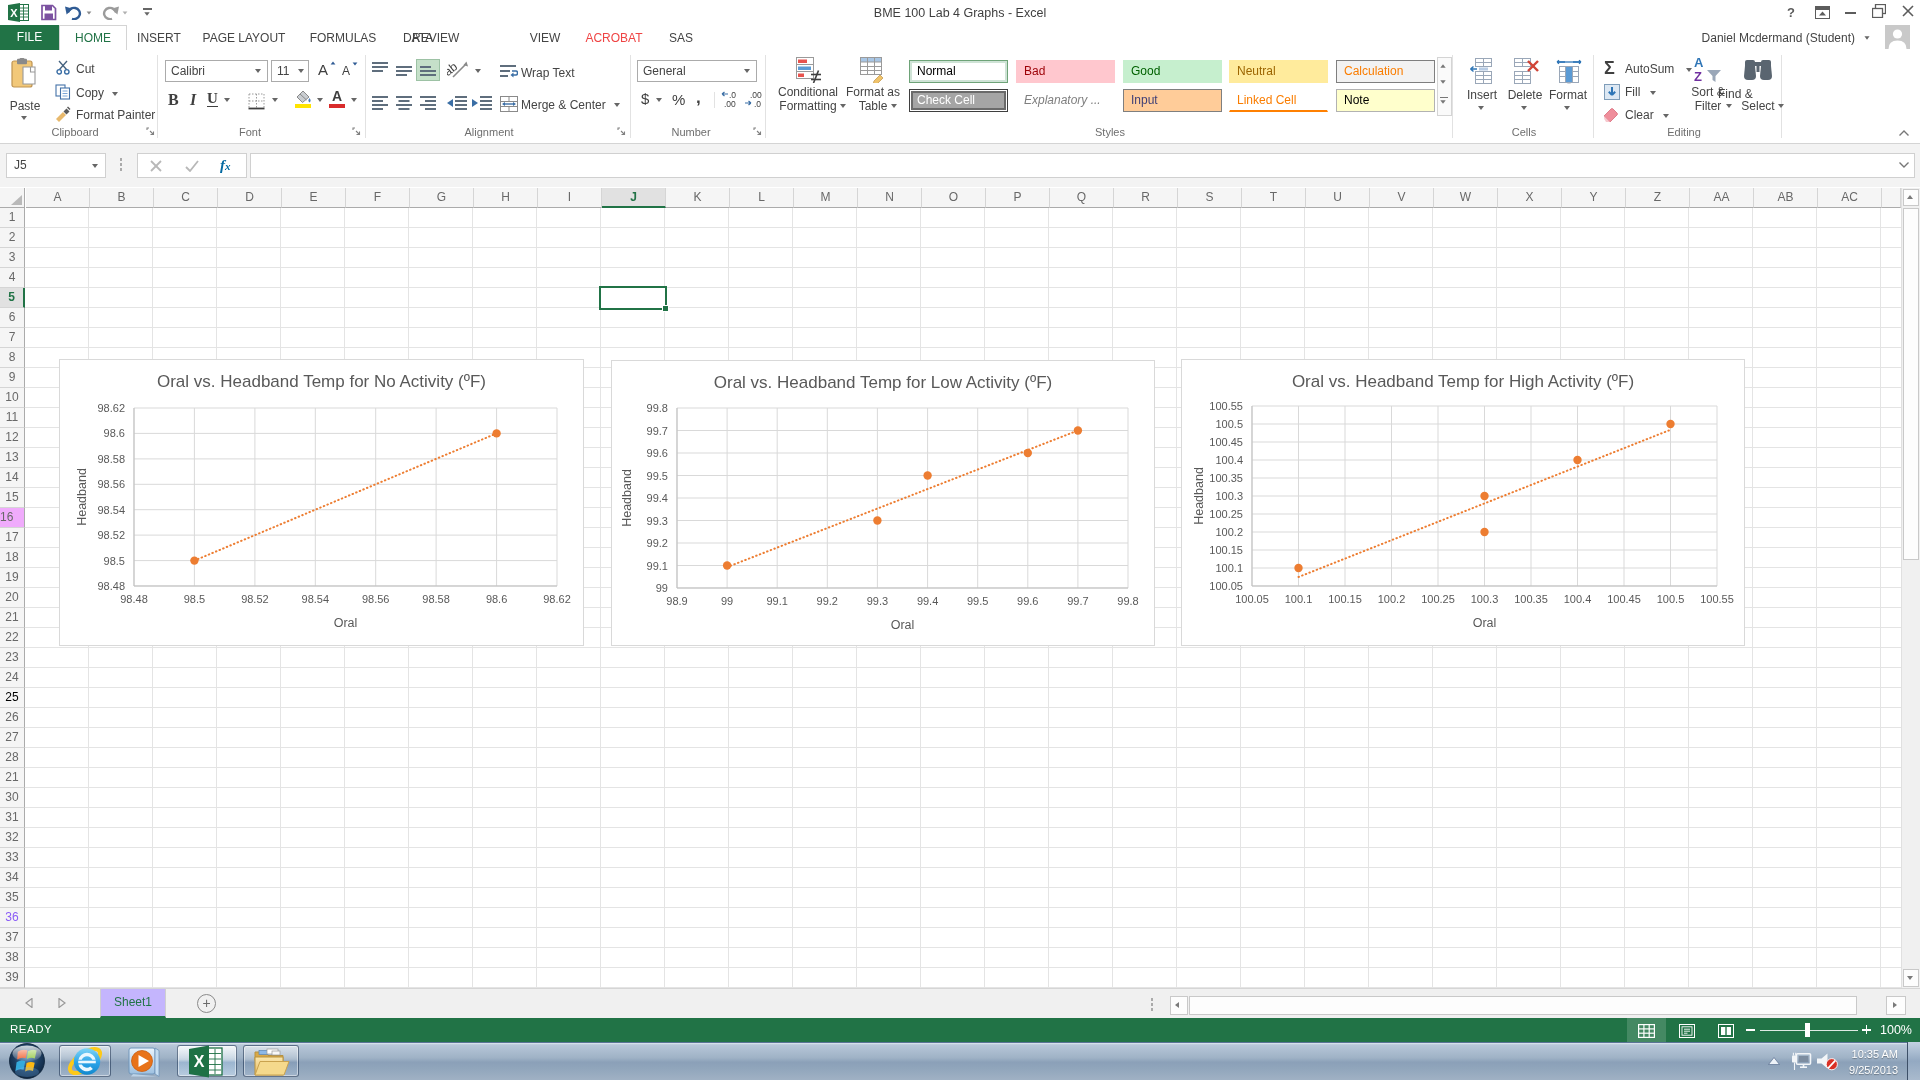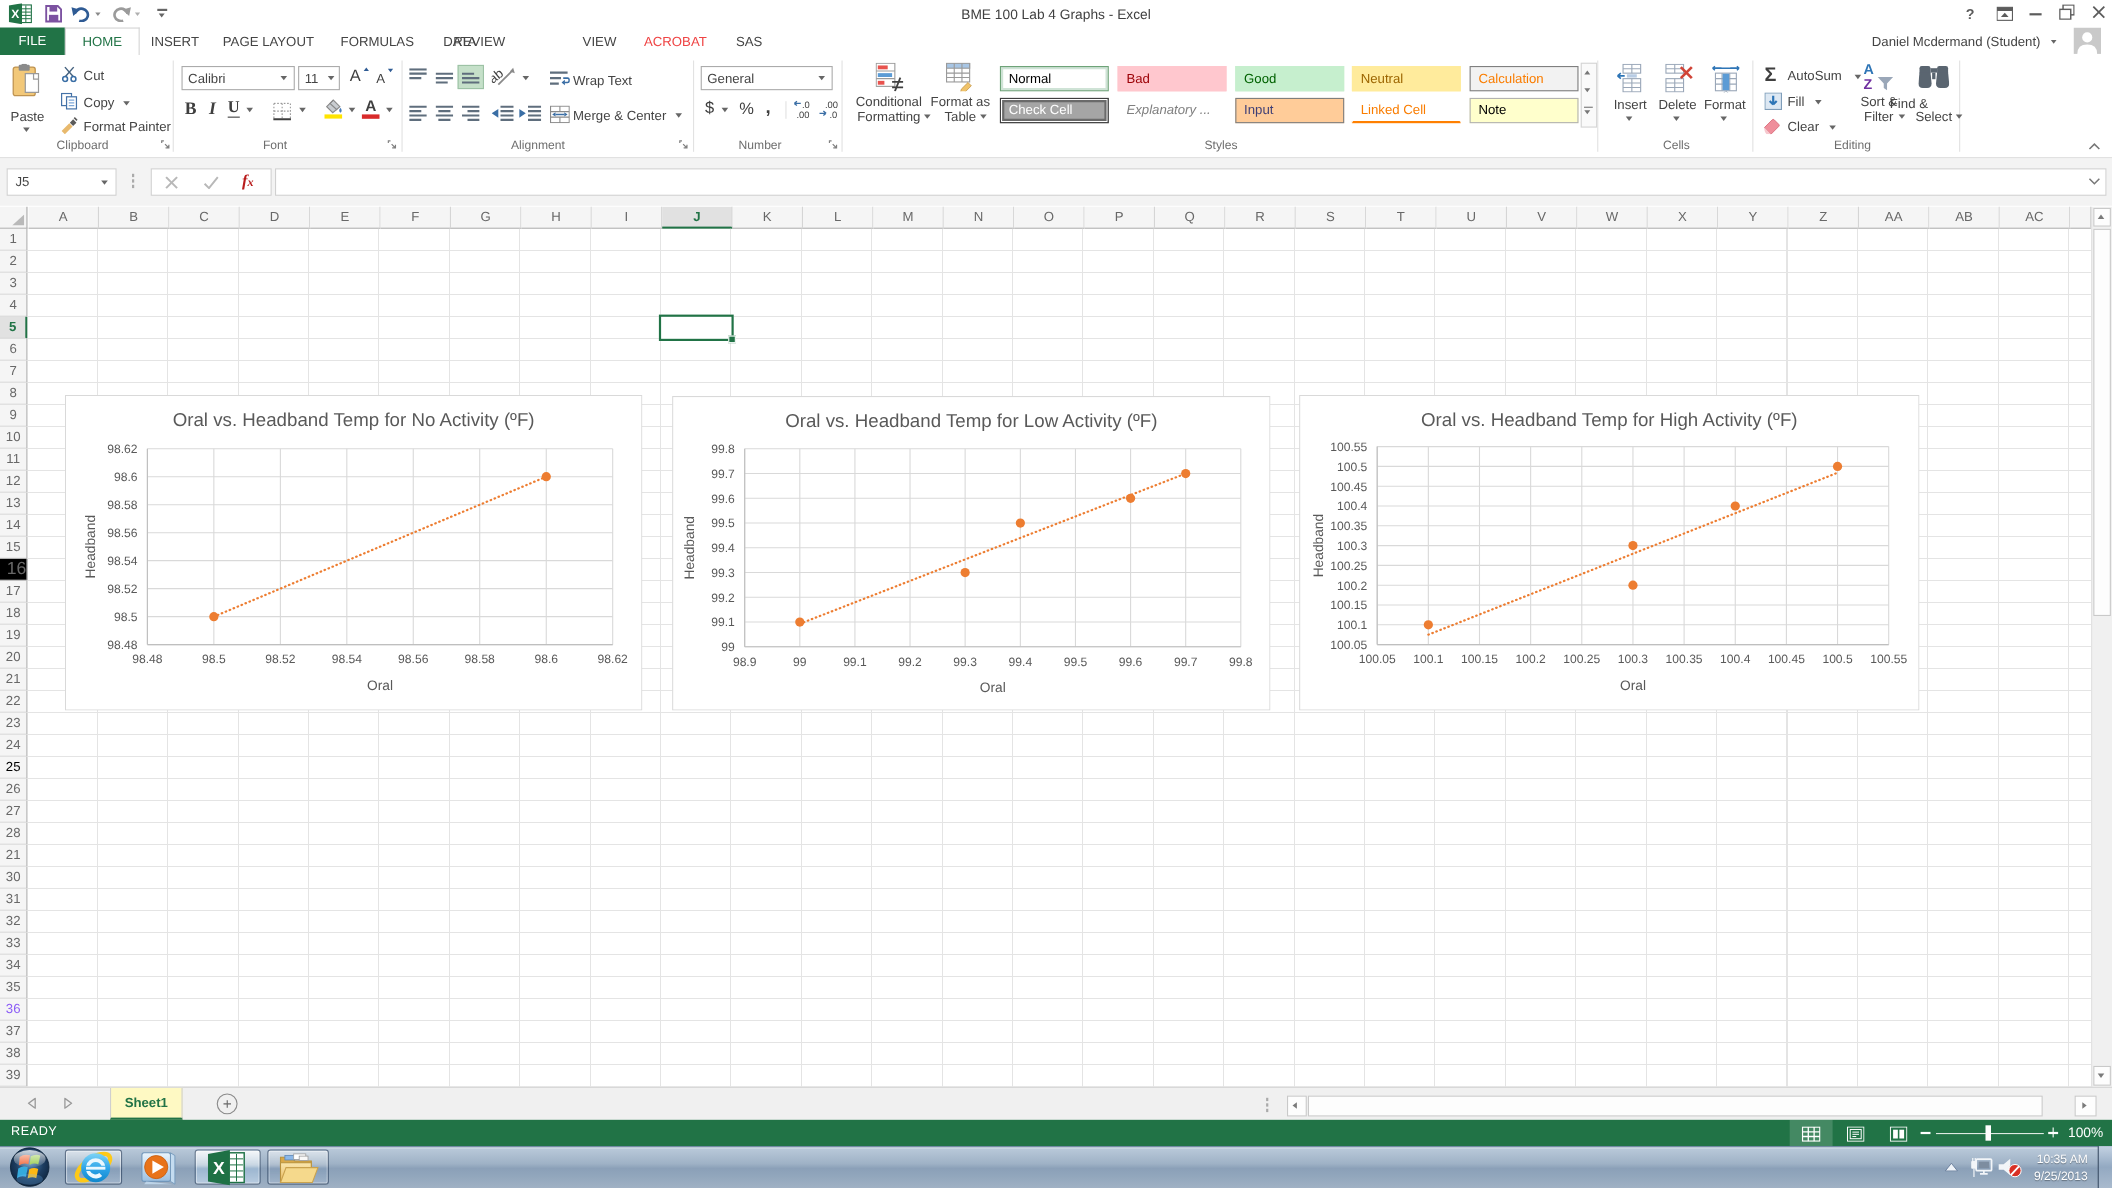--- a/index.html
+++ b/index.html
@@ -394,21 +394,21 @@
 <div class="tri-d" style="left:92px;top:164px"></div>
 <div class="a" style="left:120px;top:158px;width:2px;height:2.5px;background:#aaa;box-shadow:0 5px #aaa,0 10px #aaa"></div>
 <div class="a" style="left:137px;top:153px;width:110px;height:25px;background:#fff;border:1px solid #d0d0d0"></div>
 <svg class="a" style="left:150px;top:160px" width="12" height="12">
 <line x1="1" y1="1" x2="11" y2="11" stroke="#b8b8b8" stroke-width="1.8"></line>
 <line x1="11" y1="1" x2="1" y2="11" stroke="#b8b8b8" stroke-width="1.8"></line>
 </svg>
 <svg class="a" style="left:185px;top:160px" width="14" height="12">
 <path d="M1 7 L5 11 L13 1" fill="none" stroke="#b8b8b8" stroke-width="1.8"></path>
 </svg>
-<div class="tx" style="left:220px;top:157px;font-family:'Liberation Serif',serif;font-style:italic;font-weight:bold;font-size:15px;color:#b91c1c">f<span style="font-size:11px">x</span></div>
+<div class="tx" style="left:220px;top:157px;font-family:'Liberation Serif',serif;font-style:italic;font-weight:bold;font-size:15px;color:#0369a1">f<span style="font-size:11px">x</span></div>
 <div class="a" style="left:250px;top:153px;width:1665px;height:25px;background:#fff;border:1px solid #d0d0d0"></div>
 <svg class="a" style="left:1898px;top:161px" width="12" height="9">
 <path d="M1.5 1.5 L6 6 L10.5 1.5" fill="none" stroke="#777" stroke-width="1.4"></path>
 </svg>
 <div class="a" style="left:0;top:188px;width:25px;height:20px;background:#f5f5f5;border-right:1px solid #ababab;border-bottom:1px solid #ababab"></div>
 <svg class="a" style="left:11px;top:195px" width="11" height="10">
     <polygon points="11,0 11,10 0,10" fill="#b9b9b9"></polygon>
   </svg>
 <div class="a" style="left:26px;top:188px;width:64px;height:20px;background:#f5f5f5;border-bottom:1px solid #ababab;border-right:1px solid #d5d5d5;color:#686868;font-size:12px;text-align:center;line-height:19px">A</div>
 <div class="a" style="left:90px;top:188px;width:64px;height:20px;background:#f5f5f5;border-bottom:1px solid #ababab;border-right:1px solid #d5d5d5;color:#686868;font-size:12px;text-align:center;line-height:19px">B</div>
@@ -448,21 +448,21 @@
 <div class="a" style="left:0;top:308px;width:25px;height:20px;background:#f5f5f5;border-right:1px solid #ababab;border-bottom:1px solid #d5d5d5;color:#686868;font-size:12px;text-align:center;line-height:19px">6</div>
 <div class="a" style="left:0;top:328px;width:25px;height:20px;background:#f5f5f5;border-right:1px solid #ababab;border-bottom:1px solid #d5d5d5;color:#686868;font-size:12px;text-align:center;line-height:19px">7</div>
 <div class="a" style="left:0;top:348px;width:25px;height:20px;background:#f5f5f5;border-right:1px solid #ababab;border-bottom:1px solid #d5d5d5;color:#686868;font-size:12px;text-align:center;line-height:19px">8</div>
 <div class="a" style="left:0;top:368px;width:25px;height:20px;background:#f5f5f5;border-right:1px solid #ababab;border-bottom:1px solid #d5d5d5;color:#686868;font-size:12px;text-align:center;line-height:19px">9</div>
 <div class="a" style="left:0;top:388px;width:25px;height:20px;background:#f5f5f5;border-right:1px solid #ababab;border-bottom:1px solid #d5d5d5;color:#686868;font-size:12px;text-align:center;line-height:19px">10</div>
 <div class="a" style="left:0;top:408px;width:25px;height:20px;background:#f5f5f5;border-right:1px solid #ababab;border-bottom:1px solid #d5d5d5;color:#686868;font-size:12px;text-align:center;line-height:19px">11</div>
 <div class="a" style="left:0;top:428px;width:25px;height:20px;background:#f5f5f5;border-right:1px solid #ababab;border-bottom:1px solid #d5d5d5;color:#686868;font-size:12px;text-align:center;line-height:19px">12</div>
 <div class="a" style="left:0;top:448px;width:25px;height:20px;background:#f5f5f5;border-right:1px solid #ababab;border-bottom:1px solid #d5d5d5;color:#686868;font-size:12px;text-align:center;line-height:19px">13</div>
 <div class="a" style="left:0;top:468px;width:25px;height:20px;background:#f5f5f5;border-right:1px solid #ababab;border-bottom:1px solid #d5d5d5;color:#686868;font-size:12px;text-align:center;line-height:19px">14</div>
 <div class="a" style="left:0;top:488px;width:25px;height:20px;background:#f5f5f5;border-right:1px solid #ababab;border-bottom:1px solid #d5d5d5;color:#686868;font-size:12px;text-align:center;line-height:19px">15</div>
-<div class="a" style="left:0;top:508px;width:25px;height:20px;background:#000000;border-right:1px solid #ababab;border-bottom:1px solid #d5d5d5;color:#686868;font-size:16px;text-align:right;line-height:19px">16</div>
+<div class="a" style="left:0;top:508px;width:25px;height:20px;background:#f0abfc;border-right:1px solid #ababab;border-bottom:1px solid #d5d5d5;color:#686868;font-size:12px;text-align:left;line-height:19px">16</div>
 <div class="a" style="left:0;top:528px;width:25px;height:20px;background:#f5f5f5;border-right:1px solid #ababab;border-bottom:1px solid #d5d5d5;color:#686868;font-size:12px;text-align:center;line-height:19px">17</div>
 <div class="a" style="left:0;top:548px;width:25px;height:20px;background:#f5f5f5;border-right:1px solid #ababab;border-bottom:1px solid #d5d5d5;color:#686868;font-size:12px;text-align:center;line-height:19px">18</div>
 <div class="a" style="left:0;top:568px;width:25px;height:20px;background:#f5f5f5;border-right:1px solid #ababab;border-bottom:1px solid #d5d5d5;color:#686868;font-size:12px;text-align:center;line-height:19px">19</div>
 <div class="a" style="left:0;top:588px;width:25px;height:20px;background:#f5f5f5;border-right:1px solid #ababab;border-bottom:1px solid #d5d5d5;color:#686868;font-size:12px;text-align:center;line-height:19px">20</div>
 <div class="a" style="left:0;top:608px;width:25px;height:20px;background:#f5f5f5;border-right:1px solid #ababab;border-bottom:1px solid #d5d5d5;color:#686868;font-size:12px;text-align:center;line-height:19px">21</div>
 <div class="a" style="left:0;top:628px;width:25px;height:20px;background:#f5f5f5;border-right:1px solid #ababab;border-bottom:1px solid #d5d5d5;color:#686868;font-size:12px;text-align:center;line-height:19px">22</div>
 <div class="a" style="left:0;top:648px;width:25px;height:20px;background:#f5f5f5;border-right:1px solid #ababab;border-bottom:1px solid #d5d5d5;color:#686868;font-size:12px;text-align:center;line-height:19px">23</div>
 <div class="a" style="left:0;top:668px;width:25px;height:20px;background:#f5f5f5;border-right:1px solid #ababab;border-bottom:1px solid #d5d5d5;color:#686868;font-size:12px;text-align:center;line-height:19px">24</div>
 <div class="a" style="left:0;top:688px;width:25px;height:20px;background:#f5f5f5;border-right:1px solid #ababab;border-bottom:1px solid #d5d5d5;color:#000000;font-size:12px;text-align:center;line-height:19px">25</div>
 <div class="a" style="left:0;top:708px;width:25px;height:20px;background:#f5f5f5;border-right:1px solid #ababab;border-bottom:1px solid #d5d5d5;color:#686868;font-size:12px;text-align:center;line-height:19px">26</div>
@@ -490,21 +490,21 @@
 <div class="a" style="left:1903px;top:208px;width:16px;height:352px;background:#fdfdfd;border:1px solid #c9c9c9"></div>
 <div class="a" style="left:1903px;top:969px;width:16px;height:18px;background:#fdfdfd;border:1px solid #c9c9c9"></div>
 <div class="tri-d" style="left:1907px;top:976px;border-top-color:#7a7a7a"></div>
 <div class="a" style="left:0;top:988px;width:1920px;height:30px;background:#f0f0f0;border-top:1px solid #d5d5d5"></div>
 <svg class="a" style="left:25px;top:998px" width="9" height="10">
     <polygon points="7,0.5 7,9.5 1,5" fill="none" stroke="#9a9a9a" stroke-width="1.2"></polygon>
   </svg>
 <svg class="a" style="left:57px;top:998px" width="9" height="10">
     <polygon points="2,0.5 2,9.5 8,5" fill="none" stroke="#9a9a9a" stroke-width="1.2"></polygon>
   </svg>
-<div class="a" style="left:100px;top:989px;width:66px;height:29px;background:#fef9c3;border-left:1px solid #cfcfcf;border-right:1px solid #cfcfcf;border-bottom:2px solid #217346;color:#217346;font-weight:bold;font-size:12px;text-align:center;line-height:26px">Sheet1</div>
+<div class="a" style="left:100px;top:989px;width:66px;height:29px;background:#c4b5fd;border-left:1px solid #cfcfcf;border-right:1px solid #cfcfcf;border-bottom:2px solid #217346;color:#217346;font-weight:normal;font-size:12px;text-align:center;line-height:26px">Sheet1</div>
 <div class="a" style="left:197px;top:994px;width:19px;height:19px;border:1px solid #8a8a8a;border-radius:50%;color:#6a6a6a;font-size:14px;text-align:center;line-height:17px">+</div>
 <div class="a" style="left:1151px;top:998px;width:2px;height:2.5px;background:#aaa;box-shadow:0 5px #aaa,0 10px #aaa"></div>
 <div class="a" style="left:1170px;top:995px;width:738px;height:21px;background:#f0f0f0"></div>
 <div class="a" style="left:1170px;top:996px;width:18px;height:19px;background:#fdfdfd;border:1px solid #c9c9c9"></div>
 <div class="a" style="left:1175px;top:1002px;width:0;height:0;border-top:3.5px solid transparent;border-bottom:3.5px solid transparent;border-right:4px solid #7a7a7a"></div>
 <div class="a" style="left:1189px;top:996px;width:668px;height:19px;background:#fdfdfd;border:1px solid #c9c9c9"></div>
 <div class="a" style="left:1886px;top:996px;width:20px;height:19px;background:#fdfdfd;border:1px solid #c9c9c9"></div>
 <div class="a" style="left:1893px;top:1002px;width:0;height:0;border-top:3.5px solid transparent;border-bottom:3.5px solid transparent;border-left:4px solid #7a7a7a"></div>
 <svg class="a" style="left:59px;top:359px" width="525" height="287">
     <rect x="0.5" y="0.5" width="524" height="286" fill="#fff" stroke="#d9d9d9" stroke-width="1"></rect>

